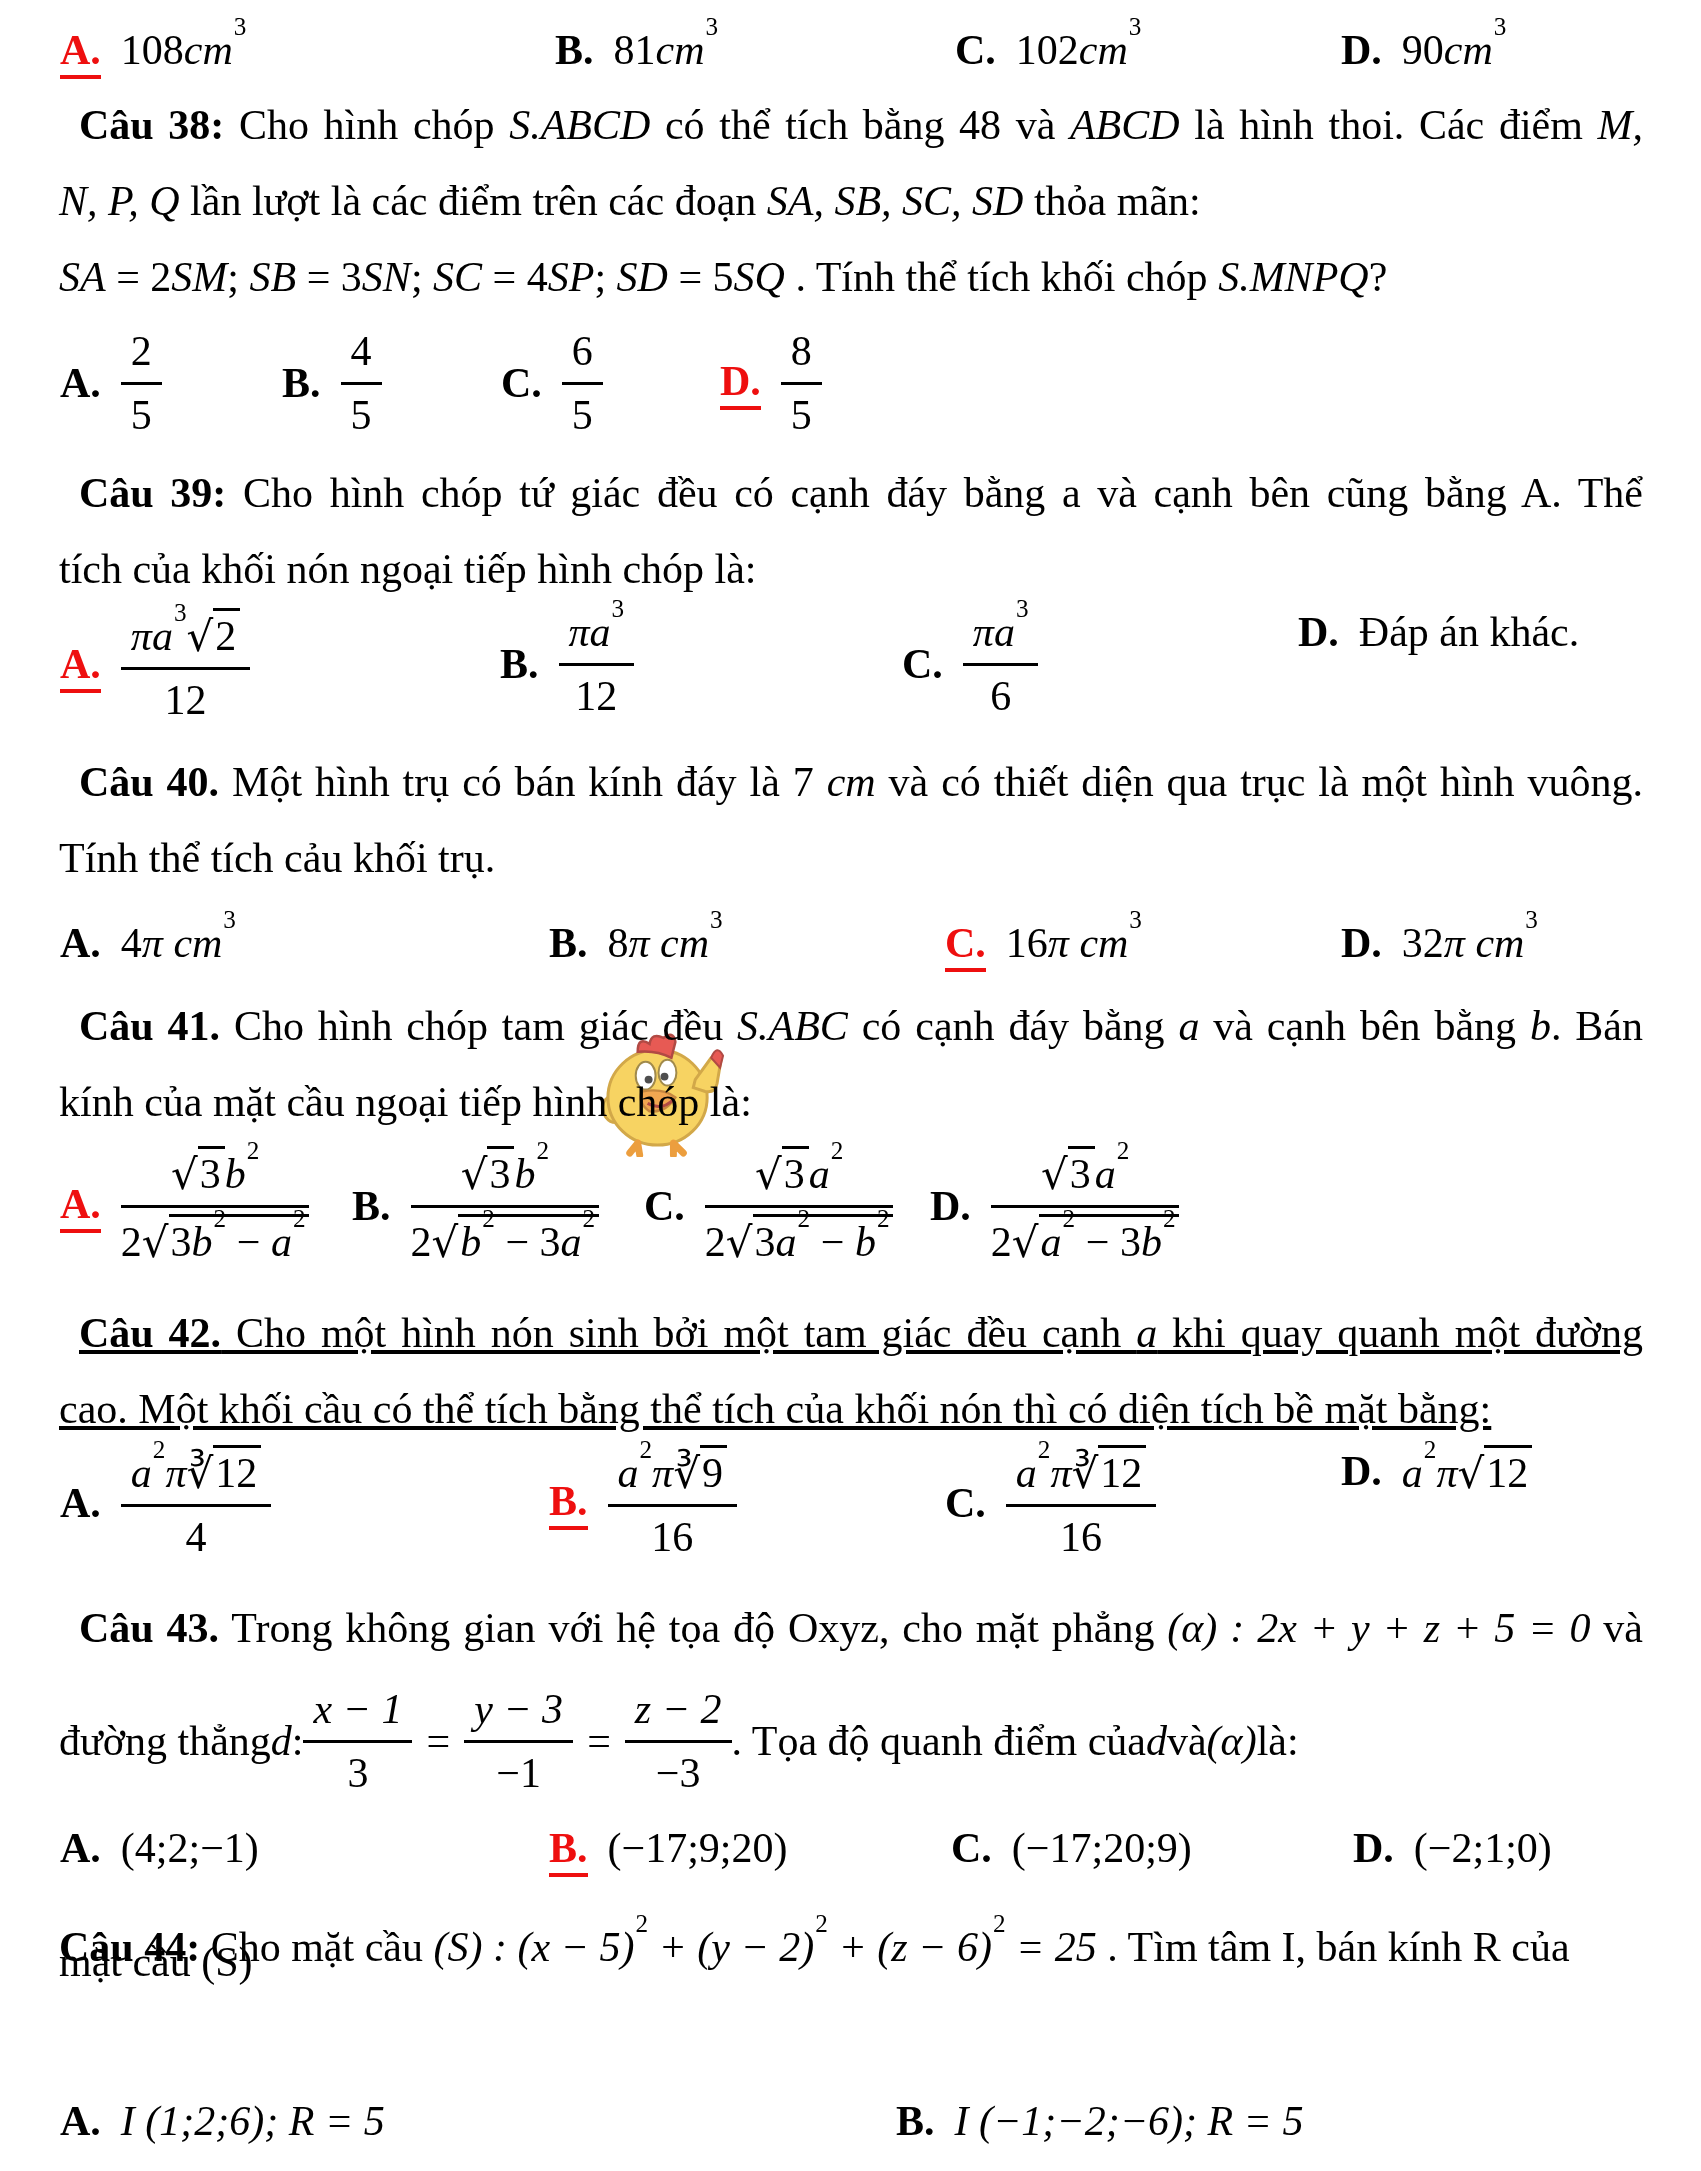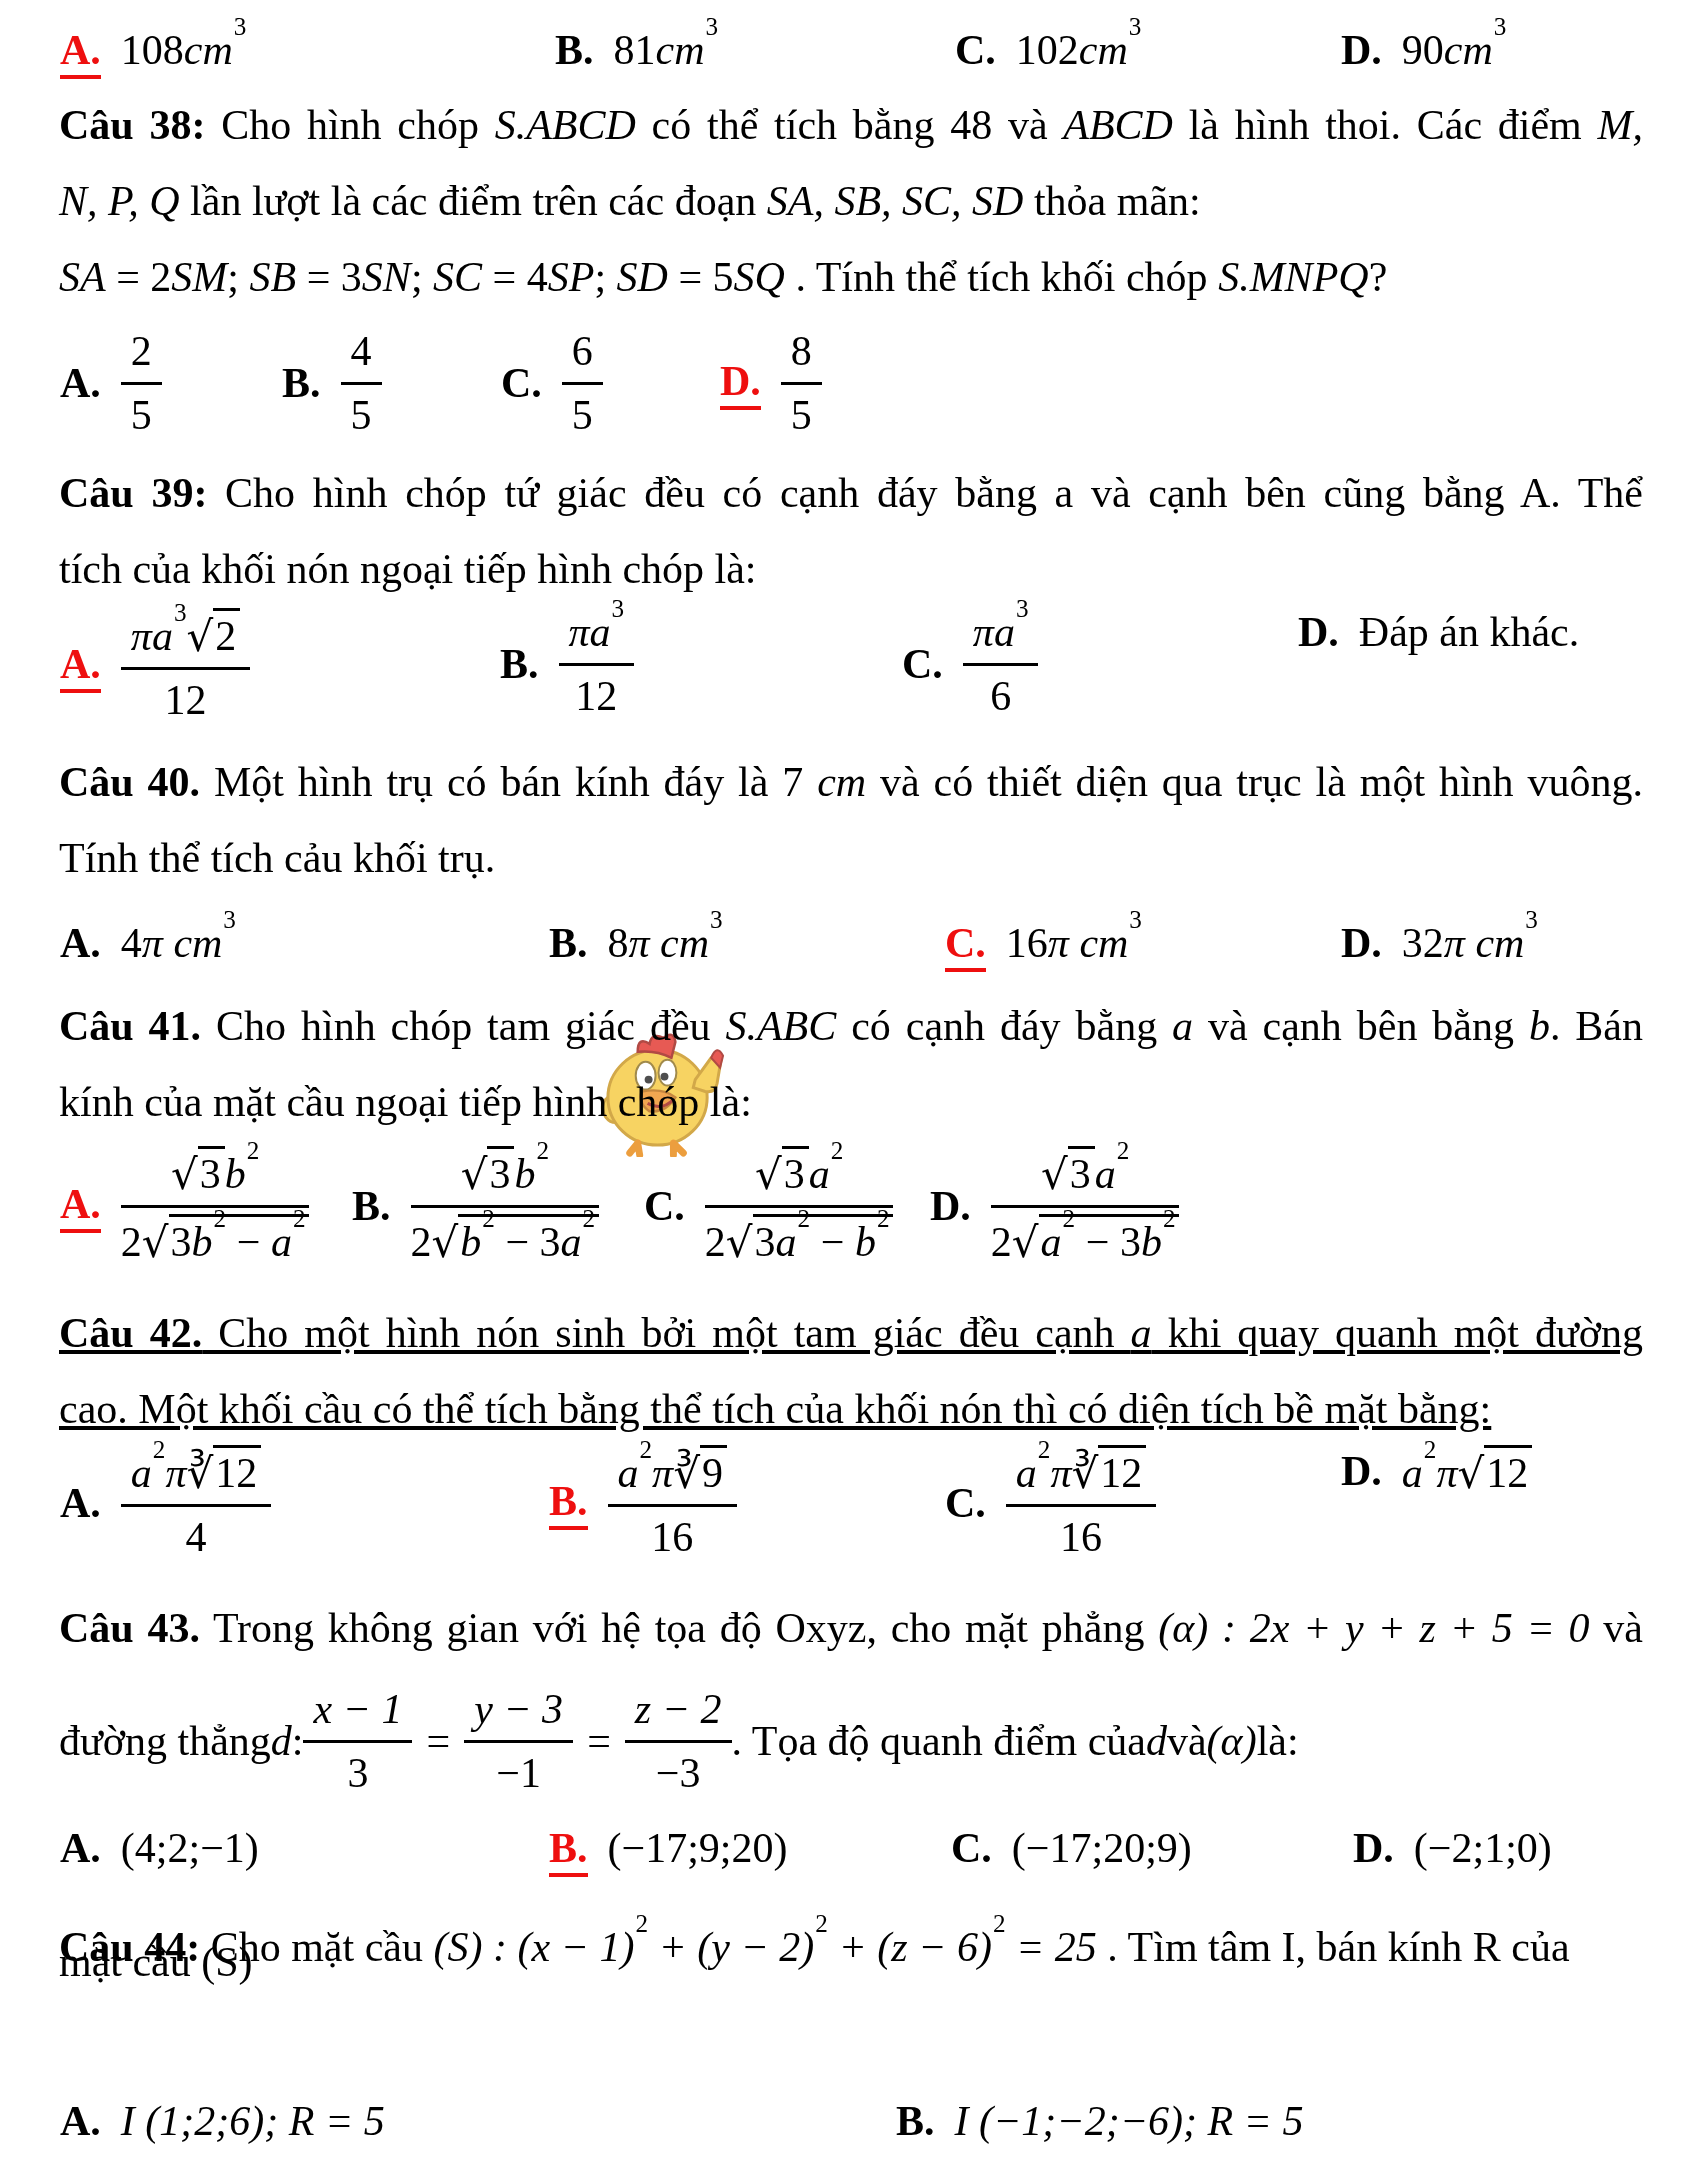--- a/index.html
+++ b/index.html
@@ -5,21 +5,21 @@
   html,body{margin:0;padding:0;}
   body{
     width:1702px;height:2171px;position:relative;overflow:hidden;
     background:#ffffff;color:#000;
     font-family:"Liberation Serif","DejaVu Serif",serif;
     font-size:42px;
   }
   .blk{position:absolute;left:59px;width:1584px;z-index:2;}
   .row{position:absolute;left:0;width:1702px;z-index:2;}
   .pl{line-height:76px;white-space:normal;}
-  .jl{text-align:justify;text-align-last:justify;}
+  .jl{text-align:justify;text-align-last:justify;margin-left:20px;}
   .bd{font-weight:700;}
   .it{font-style:italic;}
   .rm{font-style:normal;}
   sup{font-size:60%;line-height:0;position:relative;top:-0.55em;margin-left:1px;}
   
   .opt{position:absolute;display:flex;align-items:baseline;gap:20px;white-space:nowrap;}
   .optc{position:absolute;display:flex;align-items:center;gap:20px;white-space:nowrap;}
   .letter{font-weight:700;}
   .correct .letter{color:#ee0f0f;border-bottom:4px solid #ee0f0f;padding-bottom:1px;}
   
@@ -293,21 +293,21 @@
     <span class="letter">C.</span>
     <span class="val">(−17;20;9)</span>
   </div>
   <div class="opt" style="left:1353px;">
     <span class="letter">D.</span>
     <span class="val">(−2;1;0)</span>
   </div>
 </div>
 
 <div class="blk" style="top:1909px;">
-  <div class="pl"><span class="bd">Câu 44:</span><span> Cho mặt cầu </span><span class="it">(S) : (x − 1)</span><sup>2</sup><span class="it"> + </span><span class="it">(y − 2)</span><sup>2</sup><span class="it"> + </span><span class="it">(z − 6)</span><sup>2</sup><span class="it"> = 25</span><span> . Tìm tâm I, bán kính R của</span></div>
+  <div class="pl"><span class="bd">Câu 44:</span><span> Cho mặt cầu </span><span class="it">(S) : (x − 5)</span><sup>2</sup><span class="it"> + </span><span class="it">(y − 2)</span><sup>2</sup><span class="it"> + </span><span class="it">(z − 6)</span><sup>2</sup><span class="it"> = 25</span><span> . Tìm tâm I, bán kính R của</span></div>
 </div>
 <div class="blk" style="top:1924px;">
   <div class="pl"><span>mặt cầu (S)</span></div>
 </div>
 
 <div class="row" style="top:2097px;height:63px;">
   <div class="opt" style="left:60px;">
     <span class="letter">A.</span>
     <span class="val it">I (1;2;6); R = 5</span>
   </div>

